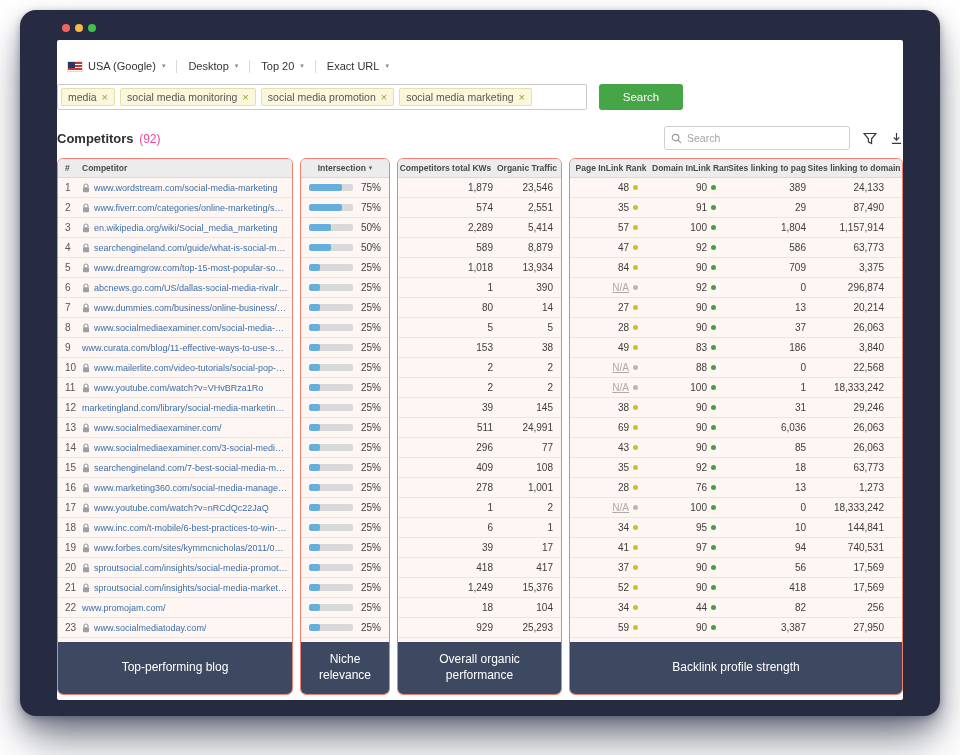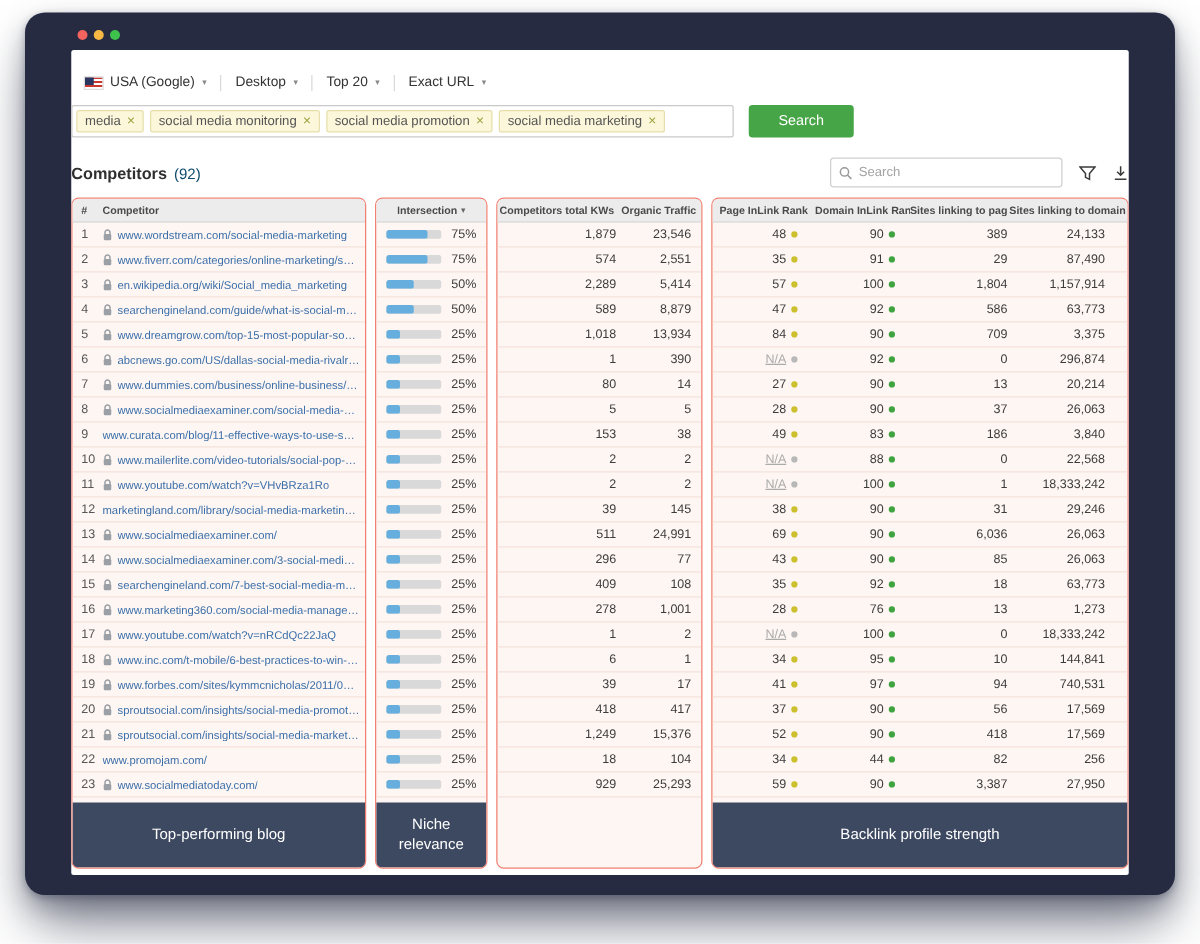--- a/index.html
+++ b/index.html
@@ -33,21 +33,21 @@
   .tag { display:flex; align-items:center; gap:5px; background:#fcf7da; border:1px solid #e7dfab;
          border-radius:2px; padding:2px 6px; font-size:10.5px; color:#555; white-space:nowrap; flex-shrink:0; }
   .tag-x { color:#97a23b; font-size:11px; cursor:pointer; line-height:1; }
   .search-btn { margin-left:12px; width:84px; height:26px; background:#46a546; border:none; border-radius:3px;
                 color:#fff; font-size:11.5px; font-family:inherit; cursor:pointer; }
 
   
   .comp-header { display:flex; justify-content:space-between; align-items:center; margin-top:16px; height:24px; }
   .comp-title { font-size:13px; }
   .ct-bold { font-weight:bold; color:#2f2f2f; }
-  .ct-count { color:#0c4a6e; font-size:12px; margin-left:2px; }
+  .ct-count { color:#ec4899; font-size:12px; margin-left:2px; }
   .comp-tools { display:flex; align-items:center; }
   .table-search { width:186px; height:24px; border:1px solid #cfcfcf; border-radius:3px; background:#fff;
                   display:flex; align-items:center; padding:0 6px; gap:5px; }
   .ts-input { border:none; outline:none; flex:1; font-size:10.5px; font-family:inherit; color:#444; min-width:0; }
   .ts-input::placeholder { color:#a3a3a3; }
   .tool-icon { margin-left:13px; display:flex; align-items:center; cursor:pointer; }
 
   
   .panels { display:flex; gap:7px; margin-top:8px; }
   .panel { border:1.5px solid #f28072; border-radius:6px; background:#fef6f3; overflow:hidden; }
@@ -690,20 +690,21 @@
             </div>
             <div class="trow">
               <div class="cell c-kws">18</div>
               <div class="cell c-traffic">104</div>
             </div>
             <div class="trow">
               <div class="cell c-kws">929</div>
               <div class="cell c-traffic">25,293</div>
             </div>
           </div>
+        <div class="plabel">Overall organic performance</div>
       </div>
 
       <div class="panel panel-backlinks">
         <div class="phead">
           <span class="hc hc-prank">Page InLink Rank</span>
           <span class="hc hc-drank">Domain InLink Rank</span>
           <span class="hc hc-sp">Sites linking to page</span>
           <span class="hc hc-sd">Sites linking to domain</span>
         </div>
         <div class="prows">

